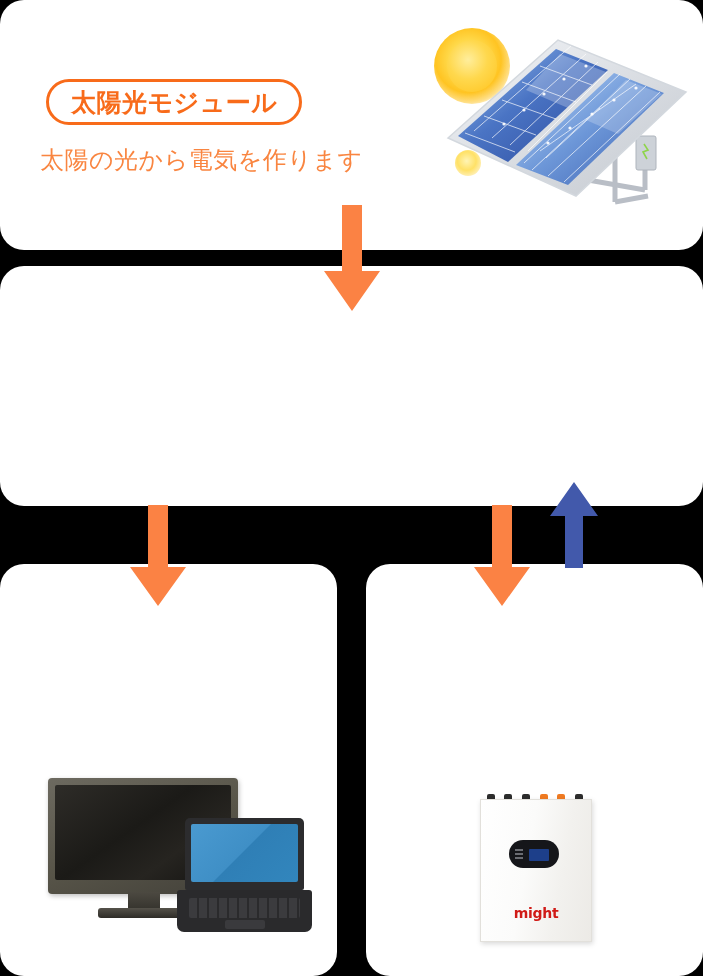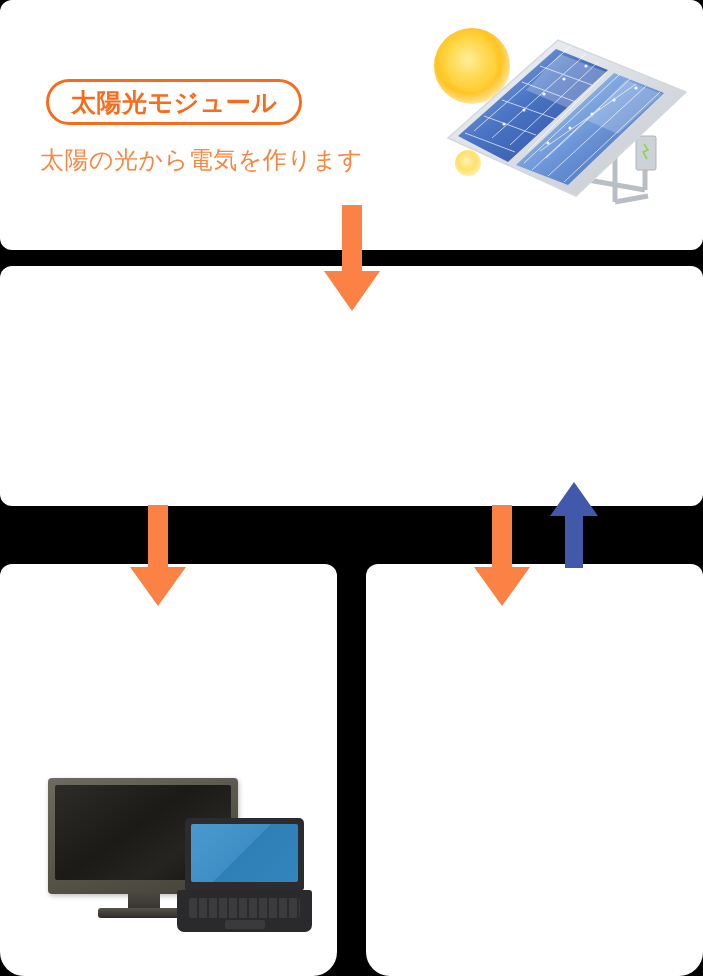--- a/index.html
+++ b/index.html
@@ -20,21 +20,21 @@
     position: absolute;
     inset: 0;
     width: 703px;
     height: 976px;
   }
 
   
   .card {
     position: absolute;
     background: #ffffff;
-    border-radius: 12px;
+    border-radius: 24px;
     overflow: hidden;
   }
   #card-solar    { left: 0px;   top: 0px;   width: 703px; height: 250px; }
   #card-inverter { left: 0px;   top: 266px; width: 703px; height: 240px; }
   #card-load     { left: 0px;   top: 564px; width: 337px; height: 412px; border-bottom-left-radius: 24px; border-bottom-right-radius: 24px; }
   #card-battery  { left: 366px; top: 564px; width: 337px; height: 412px; border-bottom-left-radius: 24px; border-bottom-right-radius: 24px; }
 
   
   .badge {
     position: absolute;
@@ -351,20 +351,37 @@
 
   <div class="laptop">
     <div class="laptop-lid">
       <div class="laptop-screen"></div>
     </div>
     <div class="laptop-base"></div>
     <div class="laptop-keys"></div>
     <div class="laptop-pad"></div>
   </div>
 
+  <div class="battery">
+    <div class="battery-top">
+      <i></i>
+        <i></i>
+        <i></i>
+        <i class="o"></i>
+        <i class="o"></i>
+        <i></i>
+    </div>
+    <div class="battery-body">
+      <div class="battery-display">
+        <div class="battery-leds"></div>
+        <div class="battery-lcd"></div>
+      </div>
+      <div class="battery-logo">might</div>
+    </div>
+  </div>
 
   <svg class="arrow" style="left:322px; top:205px;" width="60" height="110" viewBox="0 0 60 110">
     <path d="M20 0 H40 V66 H58 L30 106 L2 66 H20 Z" fill="#fb8244"></path>
   </svg>
 
   <svg class="arrow" style="left:128px; top:505px;" width="60" height="105" viewBox="0 0 60 105">
     <path d="M20 0 H40 V62 H58 L30 101 L2 62 H20 Z" fill="#fb8244"></path>
   </svg>
 
   <svg class="arrow" style="left:472px; top:505px;" width="60" height="105" viewBox="0 0 60 105">

